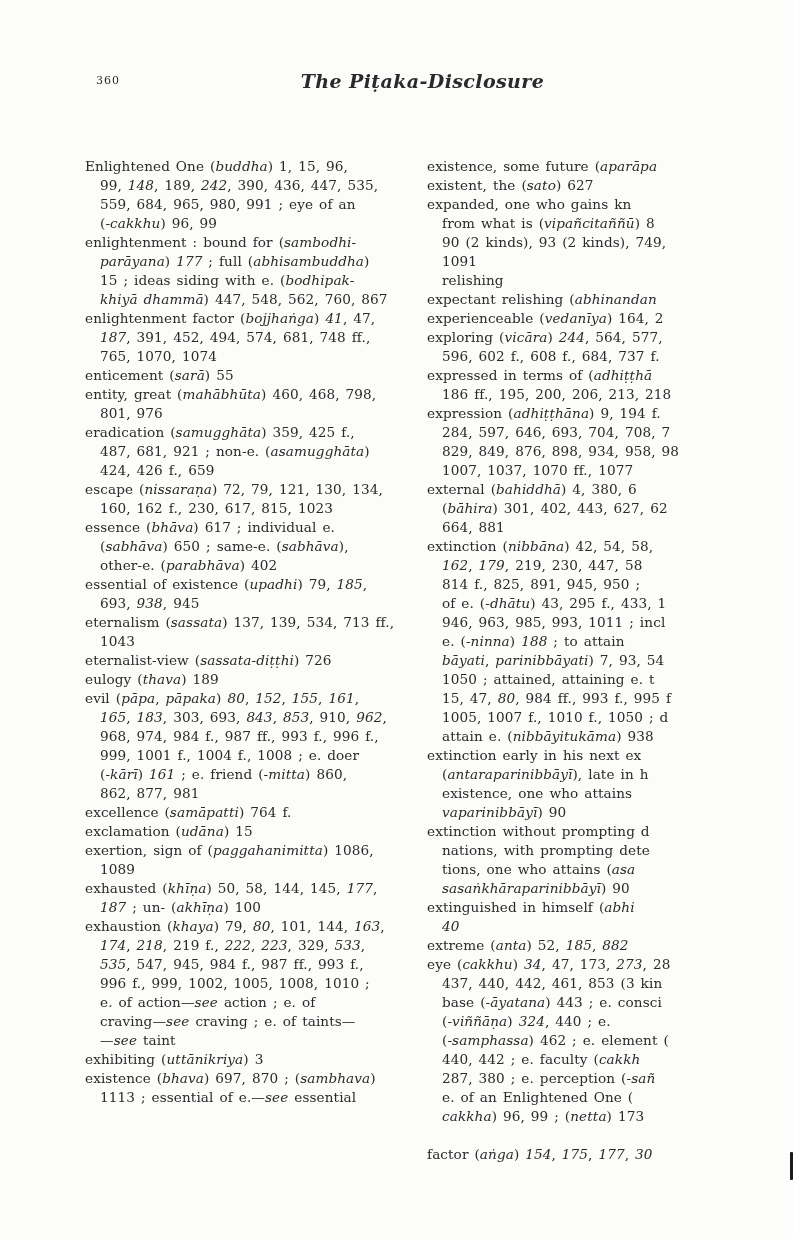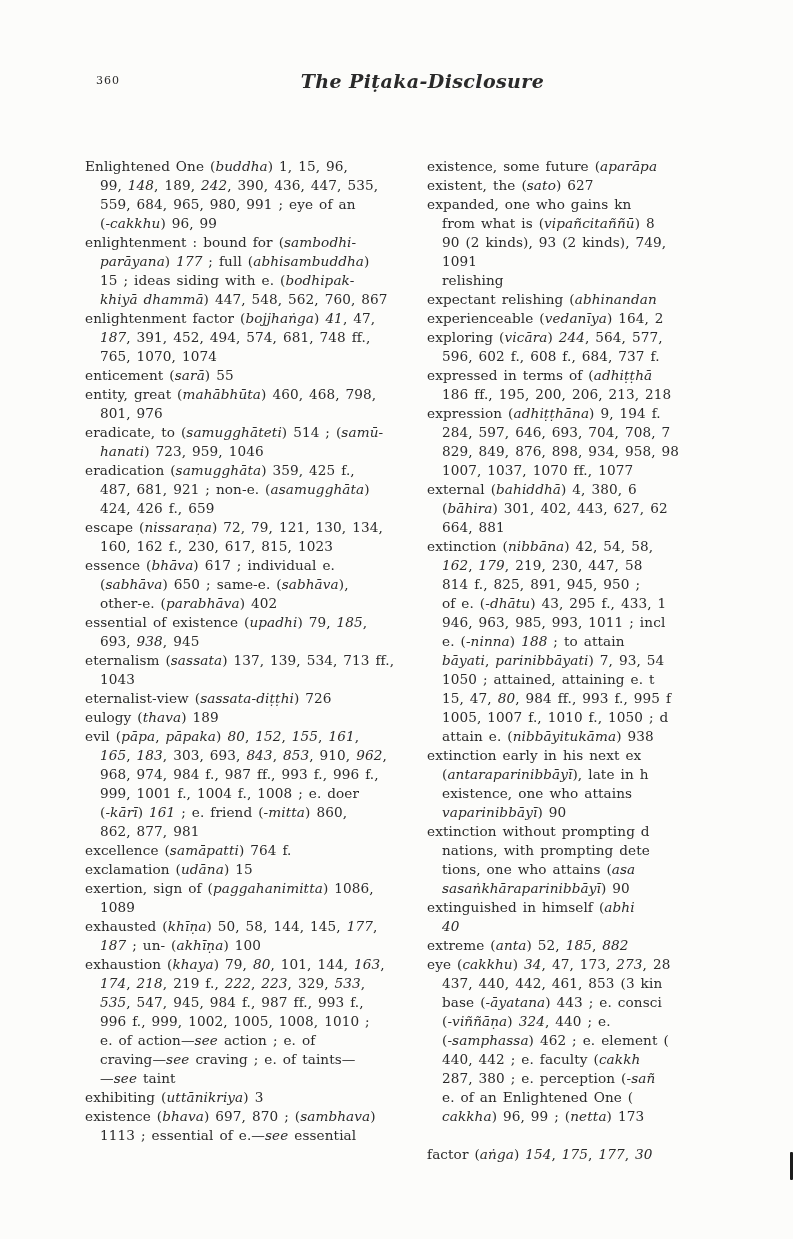--- a/index.html
+++ b/index.html
@@ -99,24 +99,20 @@
           <span class="ln">enlightenment factor (<i>bojjhaṅga</i>) <i>41</i>, 47,</span>
           <span class="ln cont"><i>187</i>, 391, 452, 494, 574, 681, 748 ff.,</span>
           <span class="ln cont">765, 1070, 1074</span>
         </p>
         <p class="entry">
           <span class="ln">enticement (<i>sarā</i>) 55</span>
         </p>
         <p class="entry">
           <span class="ln">entity, great (<i>mahābhūta</i>) 460, 468, 798,</span>
           <span class="ln cont">801, 976</span>
-        </p>
-        <p class="entry">
-          <span class="ln">eradicate, to (<i>samugghāteti</i>) 514 ; (<i>samū-</i></span>
-          <span class="ln cont"><i>hanati</i>) 723, 959, 1046</span>
         </p>
         <p class="entry">
           <span class="ln">eradication (<i>samugghāta</i>) 359, 425 f.,</span>
           <span class="ln cont">487, 681, 921 ; non-e. (<i>asamugghāta</i>)</span>
           <span class="ln cont">424, 426 f., 659</span>
         </p>
         <p class="entry">
           <span class="ln">escape (<i>nissaraṇa</i>) 72, 79, 121, 130, 134,</span>
           <span class="ln cont">160, 162 f., 230, 617, 815, 1023</span>
         </p>

